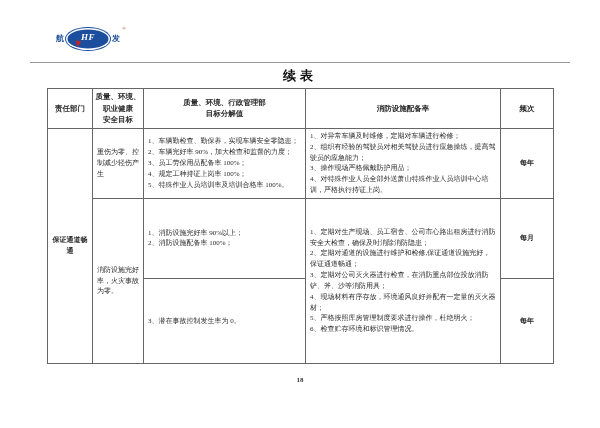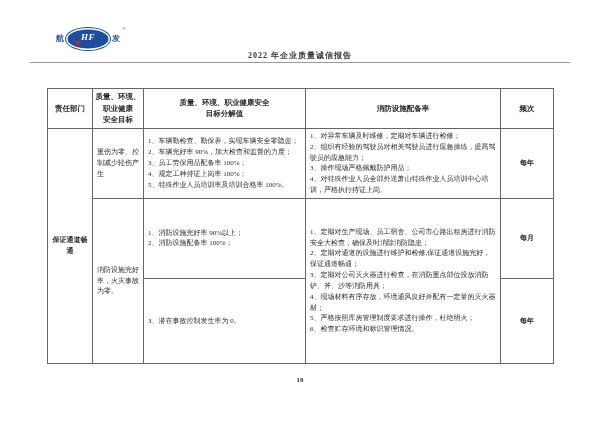--- a/index.html
+++ b/index.html
@@ -60,38 +60,38 @@
   <div class="logo">
     <span class="logo-char">航</span>
     <span class="logo-circle">
       <span class="logo-hf">HF</span>
       <span class="logo-check"></span>
     </span>
     <span class="logo-char">发</span>
     <span class="logo-reg">®</span>
   </div>
 
-  <div class="header-title">2022 年企业质量诚信报告</div>
   <div class="header-rule"></div>
+  <div class="table-title">续表</div>
 
   <table class="report">
     <colgroup>
       <col style="width:45px">
         <col style="width:51px">
         <col style="width:162px">
         <col style="width:195px">
         <col style="width:53px">
     </colgroup>
     <thead>
       <tr style="height:37px">
         <th>责任部门</th>
         <th>质量、环境、
 职业健康
 安全目标</th>
-        <th>质量、环境、职业健康安全
+        <th>质量、环境、行政管理部
 目标分解值</th>
         <th>消防设施配备率</th>
         <th>频次</th>
       </tr>
     </thead>
     <tbody>
       <tr style="height:70px">
         <td class="center" rowspan="3">保证通道畅通</td>
         <td class="goal">重伤为零、控制减少轻伤产生</td>
         <td class="text">1、车辆勤检查、勤保养，实现车辆安全零隐患；

